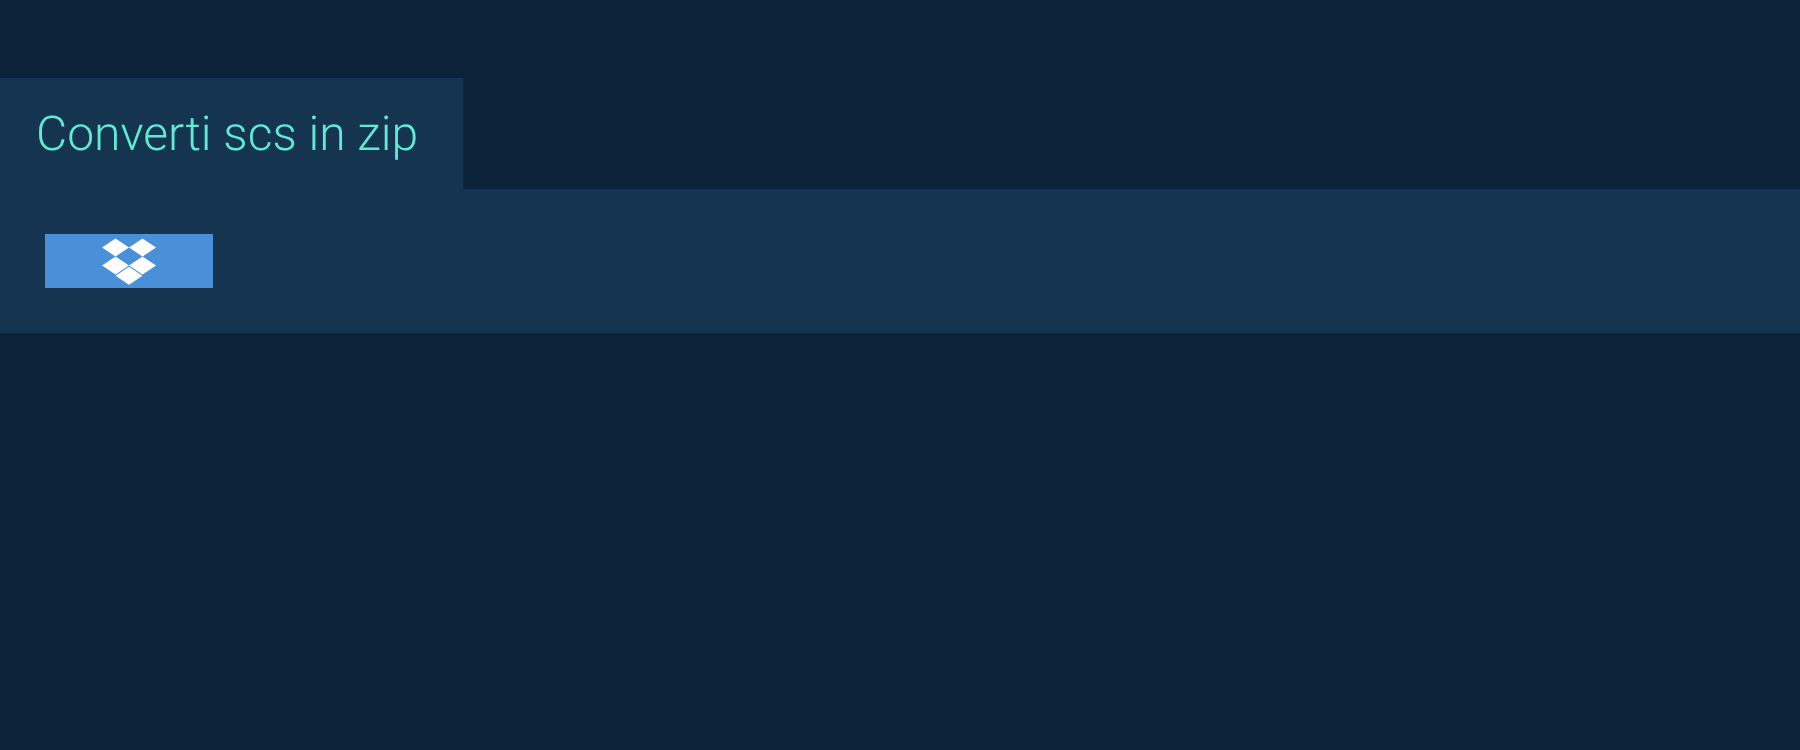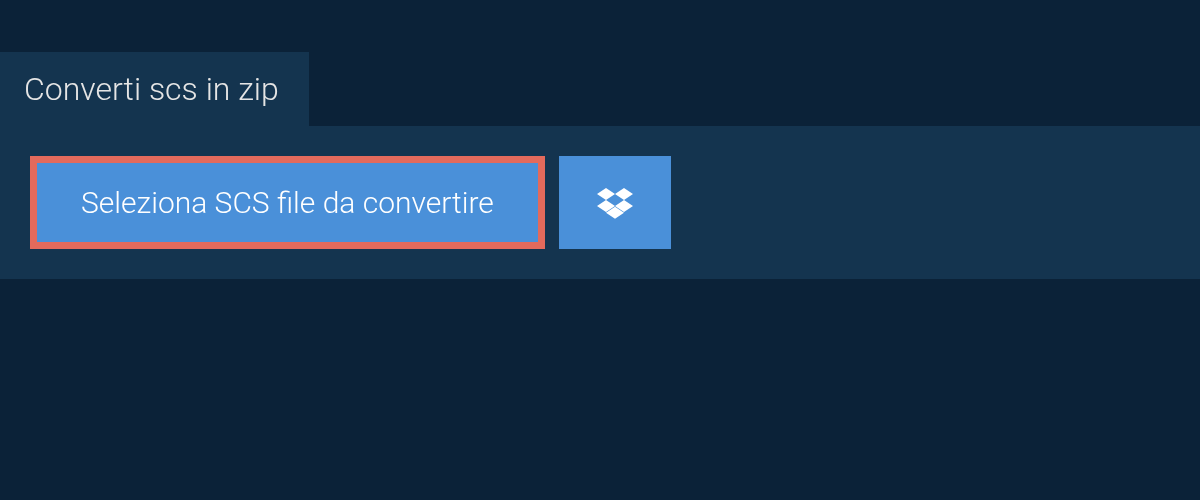--- a/index.html
+++ b/index.html
@@ -15,21 +15,21 @@
       overflow: hidden;
     }
     .tab-container {
       background: #14344f;
       display: inline-block;
       padding: 18px 30px 18px 24px;
       margin-top: 52px;
       margin-left: 0;
     }
     .tab-title {
-      color: #e5e5e5;
+      color: #5eead4;
       font-size: 32px;
       font-weight: 300;
     }
     .panel {
       background: #14344f;
       padding: 30px 30px 30px 30px;
       width: 100%;
     }
     .button-row {
       display: flex;
@@ -67,23 +67,20 @@
 <body>
 
 
 
 <div class="tab-container">
   <div class="tab-title">Converti scs in zip</div>
 </div>
 
 <div class="panel">
   <div class="button-row">
-    <div class="select-button">
-      <span>Seleziona SCS file da convertire</span>
-    </div>
     <div class="dropbox-button">
       <svg class="dropbox-icon" viewBox="0 0 24 24">
         <path d="M6 2L0 6l6 4-6 4 6 4 6-4-6-4 6-4zM18 2l-6 4 6 4-6 4 6 4 6-4-6-4 6-4zM6 18.5l6-4 6 4-6 4z"></path>
       </svg>
     </div>
   </div>
 </div>
 
 
 

